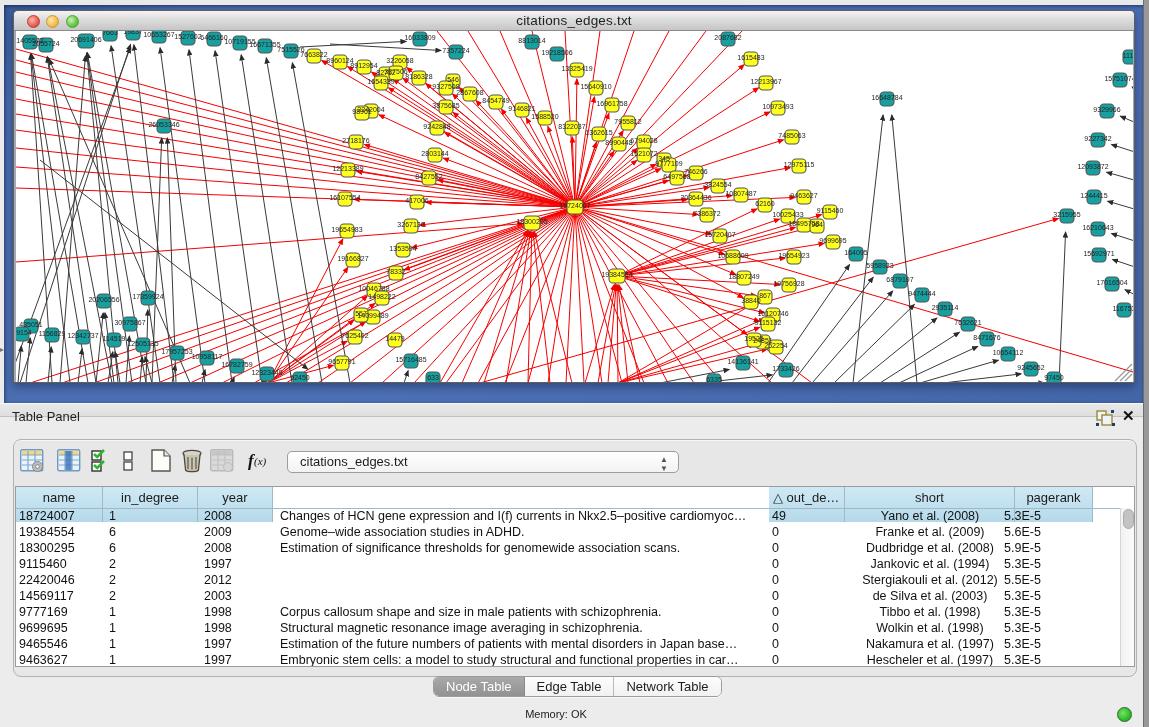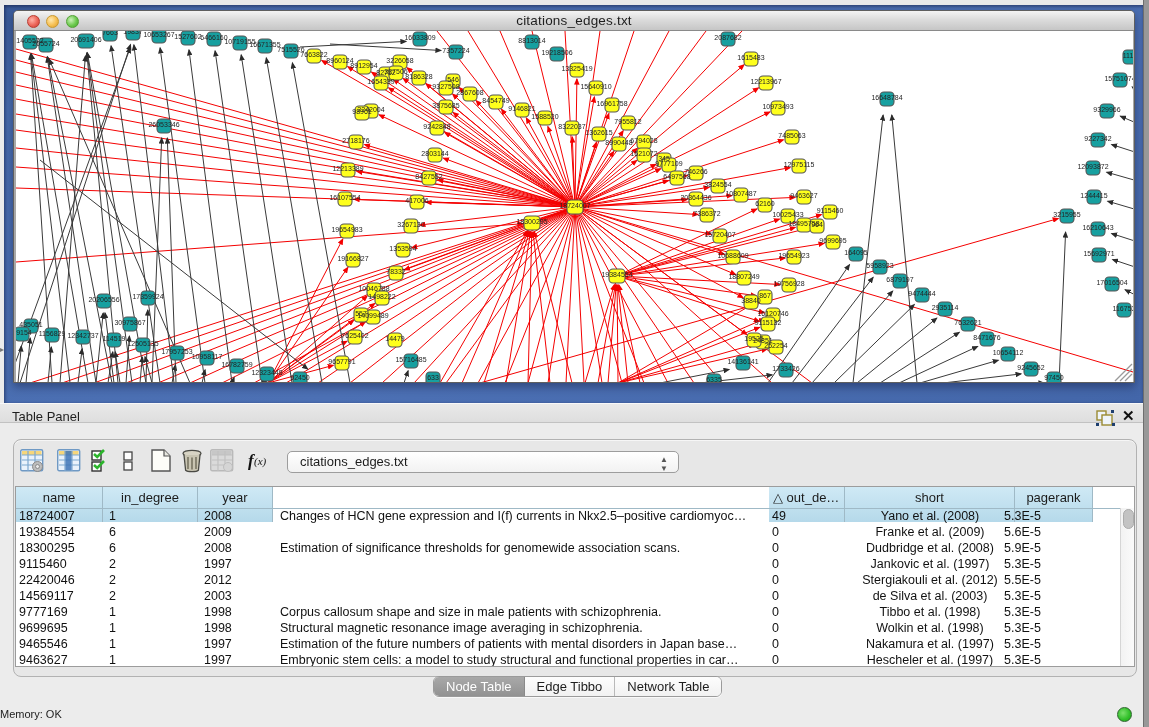--- a/index.html
+++ b/index.html
@@ -13,21 +13,21 @@
 
 #macwin{left:13px;top:10px;width:1122px;height:373px;background:#a8a8a8;border-radius:5px 5px 0 0;box-shadow:0 4px 10px rgba(0,0,30,.35);border:1px solid #5f5f5f}
 #titlebar{left:0;top:0;width:100%;height:20px;background:linear-gradient(#f4f4f4,#dcdcdc 45%,#c6c6c6);border-radius:4px 4px 0 0;border-bottom:1px solid #8a8a8a}
 #title{width:100%;text-align:center;font-size:13.5px;color:#1e1e1e;line-height:20px;letter-spacing:.2px}
 .light{top:4px;width:13px;height:13px;border-radius:50%;}
 #lr{left:13px;background:radial-gradient(circle at 4px 4px,#ffb3a8,#ec6559 55%,#c33a30);border:1px solid #b93c32}
 #ly{left:32px;background:radial-gradient(circle at 4px 4px,#ffe9b0,#f6bf52 55%,#d89b2e);border:1px solid #c9992f}
 #lg{left:52px;background:radial-gradient(circle at 4px 4px,#ccf2b9,#6cc94e 55%,#44a52c)	;border:1px solid #53a135}
 #canvas{left:2px;top:20px;width:1117px;height:351px;background:#fff;overflow:hidden}
 
-#tpheader{left:0;top:403px;width:1143px;height:20px;background:linear-gradient(#e9e9e9,#dedede);border-top:1px solid #f8f8f8;border-bottom:1px solid #c2c2c2}
+#tpheader{left:0;top:403px;width:1143px;height:14px;background:linear-gradient(#e9e9e9,#dedede);border-top:1px solid #f8f8f8;border-bottom:1px solid #c2c2c2}
 #tptitle{left:12px;top:0;font-size:13px;color:#1f1f1f;line-height:25px}
 #tpicons{left:1096px;top:5px}
 #tpclose{left:1122px;top:3px;font-size:15px;color:#111;font-weight:bold}
 #panelbg{left:0;top:430px;width:1143px;height:297px;background:#ececec}
 #container{left:13px;top:439px;width:1124px;height:238px;background:#e7e7e7;border:1px solid #b2b2b2;border-radius:8px;box-shadow:inset 0 1px 0 #f6f6f6}
 
 .tbi{position:absolute;top:449px}
 #combo{left:287px;top:451px;width:392px;height:22px;background:linear-gradient(#ffffff,#f2f2f2);border:1px solid #9d9d9d;border-radius:5px;font-size:13px;color:#1c1c1c;line-height:20px;padding-left:12px}
 #combo .arr{position:absolute;right:10px;top:0;height:22px;font-size:8px;color:#555;line-height:9px;padding-top:3px}
 
@@ -38,21 +38,21 @@
 .trow span{position:absolute;display:block;overflow:hidden}
 .c0{left:3px;width:84px} .c1{left:93px;width:89px} .c2{left:188px;width:73px}
 .c3{left:264px;width:488px} .c4{left:756px;width:74px} .c5{left:829px;width:170px;text-align:center}
 .c6{left:988px;width:80px}
 #vscroll{left:1104px;top:21px;width:15px;height:158px;background:linear-gradient(90deg,#f2f2f2,#fbfbfb);border-left:1px solid #d5d5d5}
 #vthumb{left:2px;top:1px;width:11px;height:20px;background:#c3c3c3;border-radius:6px;border:1px solid #ababab}
 
 #tabs{left:433px;top:676px;height:21px;border:1px solid #9b9b9b;border-radius:6px;overflow:hidden;background:#fff;font-size:13px;box-shadow:0 1px 0 rgba(255,255,255,.7)}
 .tab{float:left;height:21px;line-height:20px;padding:0 12px;background:linear-gradient(#fdfdfd,#f0f0f0);color:#1d1d1d;border-right:1px solid #b9b9b9}
 .tab.sel{background:linear-gradient(#a9a9a9,#8f8f8f);color:#fff;border-right:1px solid #8a8a8a}
-#memory{left:0px;top:708px;width:1112px;text-align:left;font-size:11px;color:#222}
+#memory{left:0px;top:708px;width:1112px;text-align:center;font-size:11px;color:#222}
 #memled{left:1117px;top:707px;width:15px;height:15px;border-radius:50%;background:radial-gradient(circle at 5px 5px,#7ae06a,#2fbe27 60%,#23a51c);border:1.5px solid #2c642c}
 </style></head>
 <body>
 <div class="abs" id="topstrip"></div>
 <div class="abs" id="bluepanel"></div>
 <div class="abs" id="collapser">▸</div>
 <div class="abs" id="rightbg"></div>
 <div class="abs" id="macwin">
   <div class="abs" id="titlebar">
       <div id="title">citations_edges.txt</div>
@@ -644,39 +644,40 @@
       <span class="c2">2008</span>
       <span class="c3">Changes of HCN gene expression and I(f) currents in Nkx2.5–positive cardiomyoc…</span>
       <span class="c4">49</span>
       <span class="c5">Yano et al. (2008)</span>
       <span class="c6">5.3E-5</span>
     </div>
 <div class="trow" style="top:38px">
 <span class="c0">19384554</span>
       <span class="c1">6</span>
       <span class="c2">2009</span>
+      <span class="c3">Genome–wide association studies in ADHD.</span>
       <span class="c4">0</span>
       <span class="c5">Franke et al. (2009)</span>
       <span class="c6">5.6E-5</span>
     </div>
 <div class="trow" style="top:54px">
 <span class="c0">18300295</span>
       <span class="c1">6</span>
       <span class="c2">2008</span>
       <span class="c3">Estimation of significance thresholds for genomewide association scans.</span>
       <span class="c4">0</span>
       <span class="c5">Dudbridge et al. (2008)</span>
       <span class="c6">5.9E-5</span>
     </div>
 <div class="trow" style="top:70px">
 <span class="c0">9115460</span>
       <span class="c1">2</span>
       <span class="c2">1997</span>
       <span class="c4">0</span>
-      <span class="c5">Jankovic et al. (1997)</span>
+      <span class="c5">Jankovic et al. (1994)</span>
       <span class="c6">5.3E-5</span>
     </div>
 <div class="trow" style="top:86px">
 <span class="c0">22420046</span>
       <span class="c1">2</span>
       <span class="c2">2012</span>
       <span class="c4">0</span>
       <span class="c5">Stergiakouli et al. (2012)</span>
       <span class="c6">5.5E-5</span>
     </div>
@@ -720,17 +721,17 @@
       <span class="c1">1</span>
       <span class="c2">1997</span>
       <span class="c3">Embryonic stem cells: a model to study structural and functional properties in car…</span>
       <span class="c4">0</span>
       <span class="c5">Hescheler et al. (1997)</span>
       <span class="c6">5.3E-5</span>
     </div>
 </div>
 <div class="abs" id="tabs">
     <div class="tab sel">Node Table</div>
-    <div class="tab">Edge Tibbo</div>
+    <div class="tab">Edge Table</div>
     <div class="tab" style="border-right:none">Network Table</div>
   </div>
 <div class="abs" id="memory">Memory: OK</div>
 <div class="abs" id="memled"></div>
 
 </body></html>

